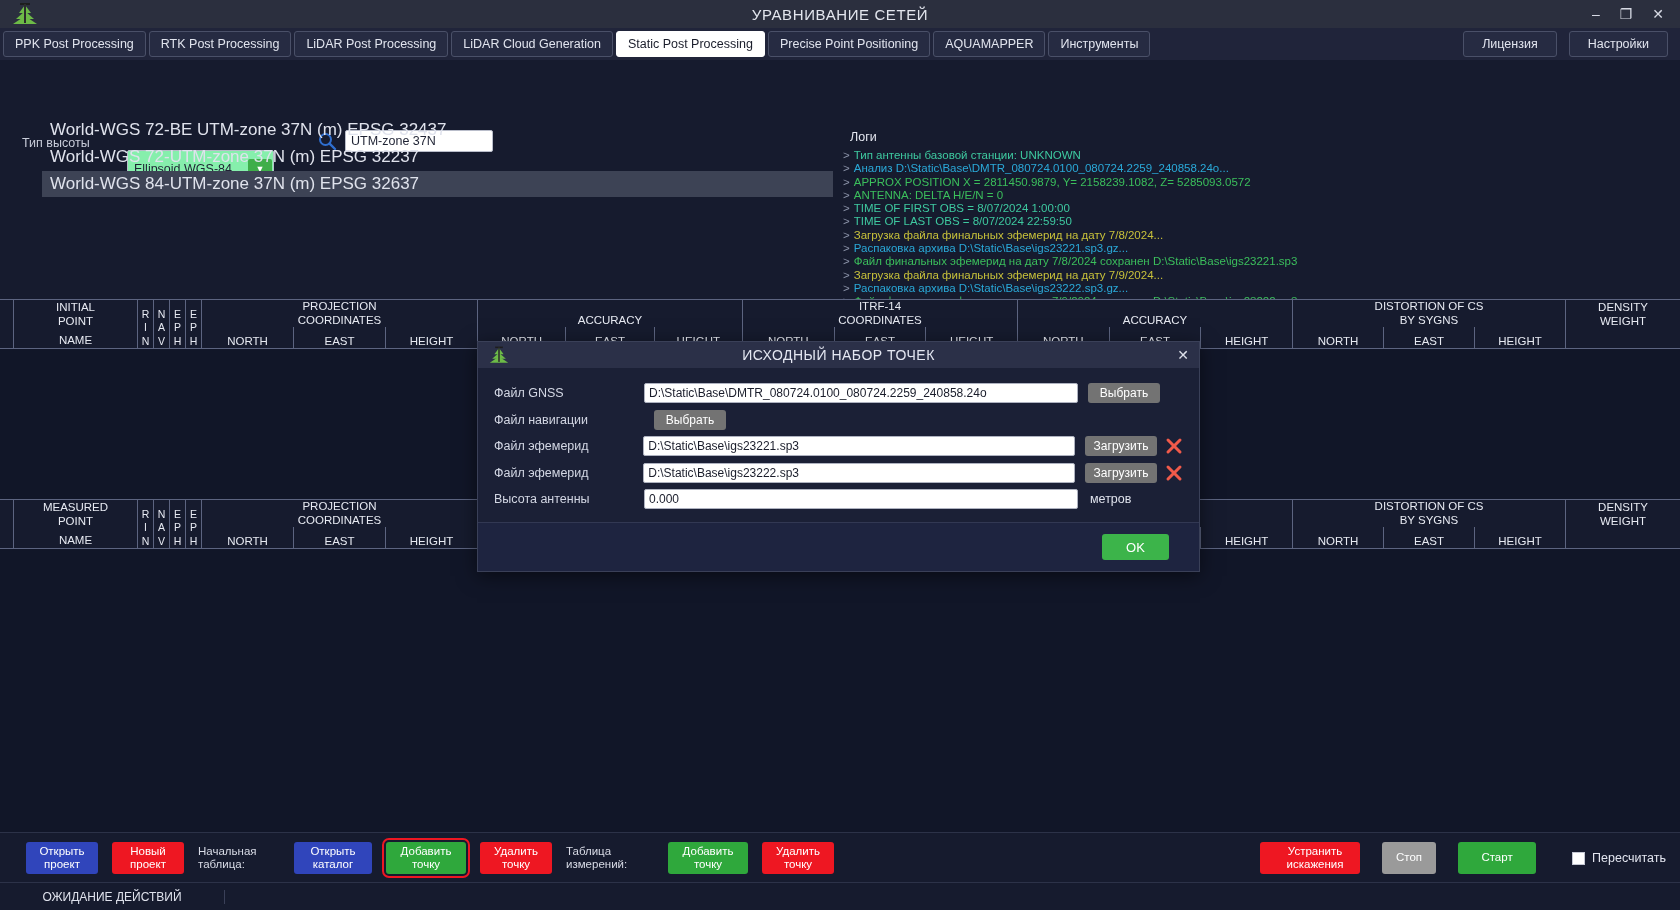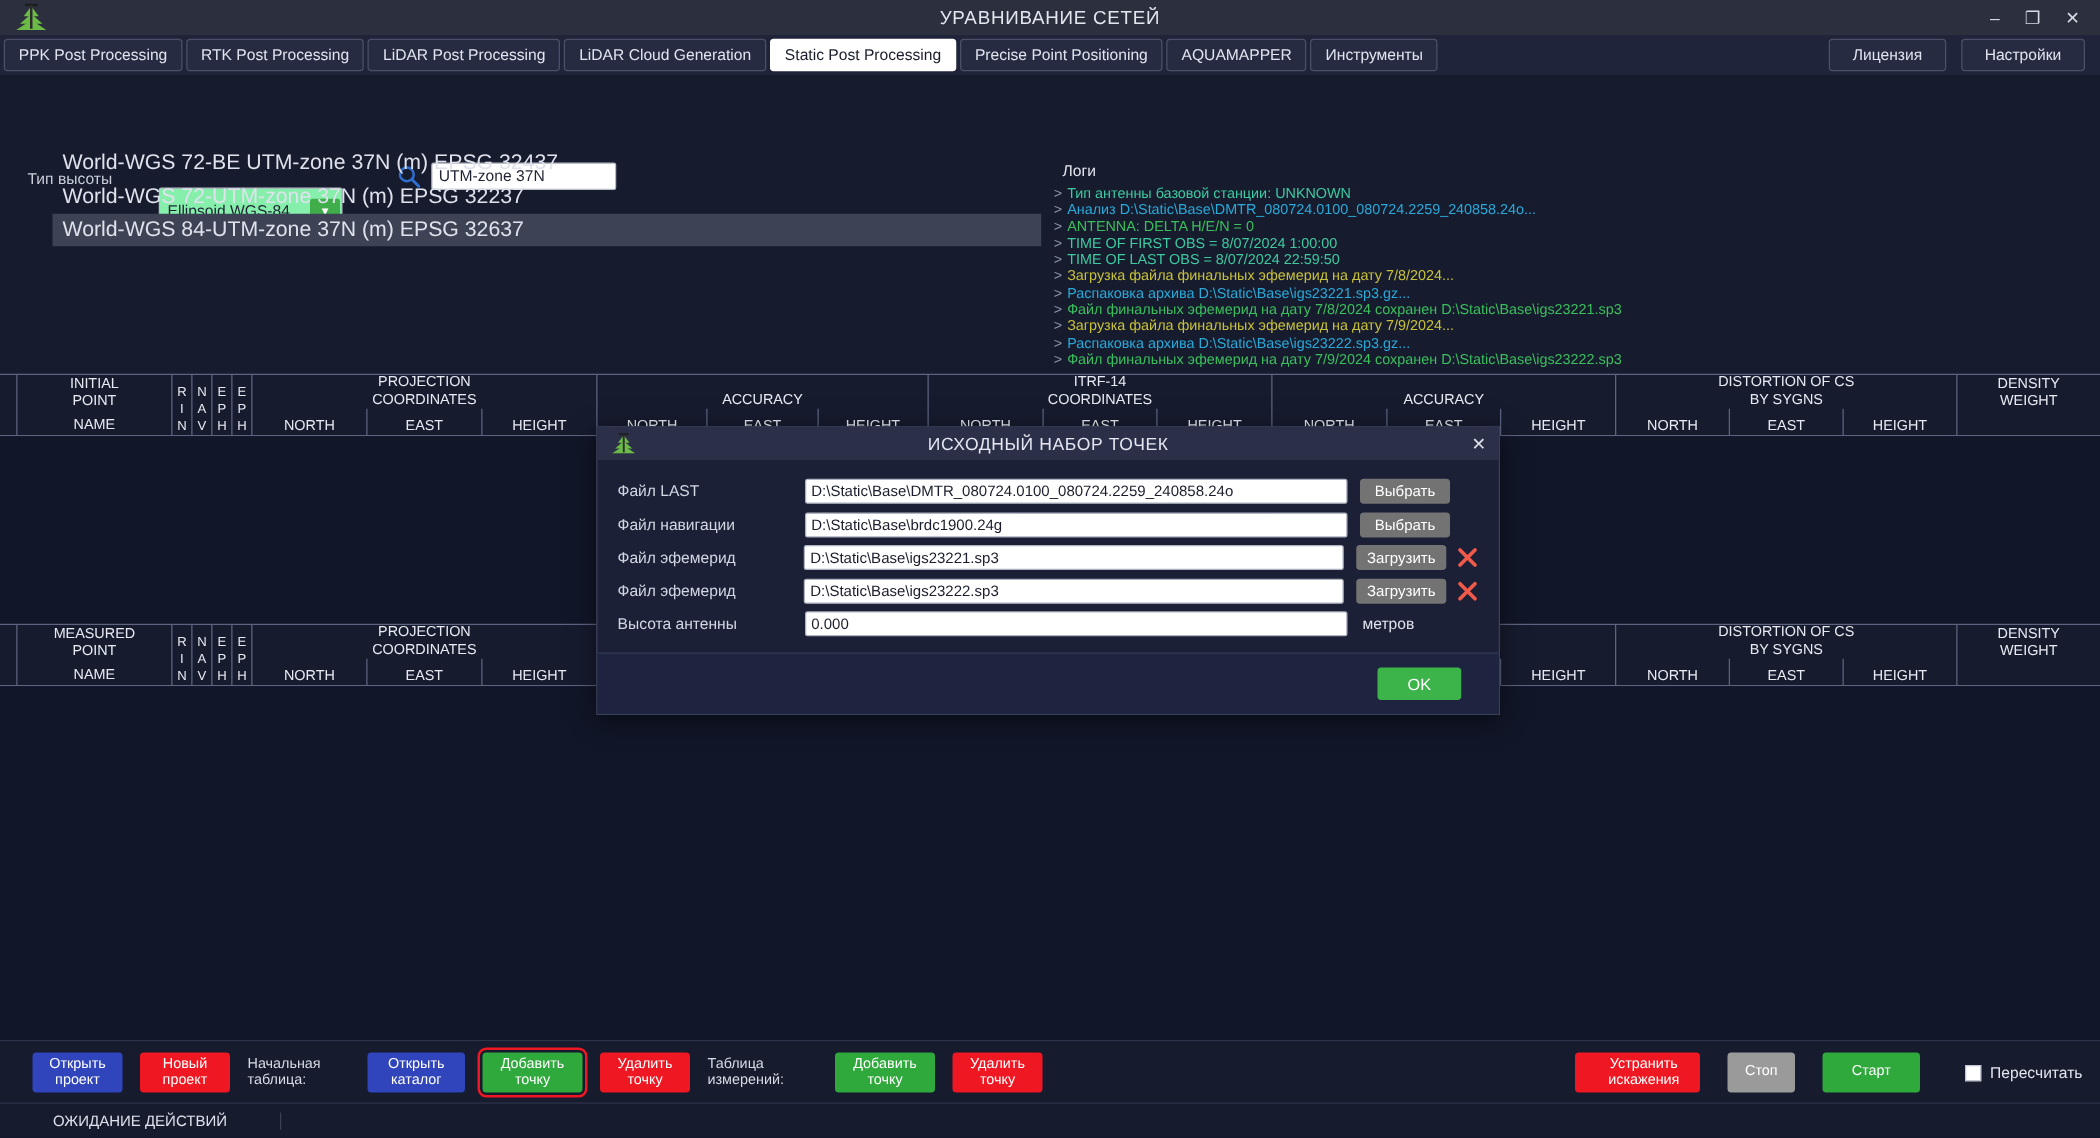--- a/index.html
+++ b/index.html
@@ -231,20 +231,21 @@
   <div id="crs-list">
       <div class="crs-row" style="top: 57px;">World-WGS 72-BE UTM-zone 37N (m) EPSG 32437</div>
       <div class="crs-row" style="top: 84px;">World-WGS 72-UTM-zone 37N (m) EPSG 32237</div>
       <div class="crs-row selected" style="top: 111px;">World-WGS 84-UTM-zone 37N (m) EPSG 32637</div>
     </div>
 
   <div id="logs-title">Логи</div>
   <div id="logs-list">
       <div class="log-line" style="color: rgb(62, 201, 160);"><span class="gt">&gt;</span><span>Тип антенны базовой станции: UNKNOWN</span></div>
       <div class="log-line" style="color: rgb(42, 169, 216);"><span class="gt">&gt;</span><span>Анализ D:\Static\Base\DMTR_080724.0100_080724.2259_240858.24o...</span></div>
+      <div class="log-line" style="color: rgb(59, 191, 92);"><span class="gt">&gt;</span><span>APPROX POSITION X = 2811450.9879, Y= 2158239.1082, Z= 5285093.0572</span></div>
       <div class="log-line" style="color: rgb(59, 191, 92);"><span class="gt">&gt;</span><span>ANTENNA: DELTA H/E/N = 0</span></div>
       <div class="log-line" style="color: rgb(62, 201, 160);"><span class="gt">&gt;</span><span>TIME OF FIRST OBS = 8/07/2024 1:00:00</span></div>
       <div class="log-line" style="color: rgb(62, 201, 160);"><span class="gt">&gt;</span><span>TIME OF LAST OBS = 8/07/2024 22:59:50</span></div>
       <div class="log-line" style="color: rgb(200, 193, 58);"><span class="gt">&gt;</span><span>Загрузка файла финальных эфемерид на дату 7/8/2024...</span></div>
       <div class="log-line" style="color: rgb(42, 169, 216);"><span class="gt">&gt;</span><span>Распаковка архива D:\Static\Base\igs23221.sp3.gz...</span></div>
       <div class="log-line" style="color: rgb(59, 191, 92);"><span class="gt">&gt;</span><span>Файл финальных эфемерид на дату 7/8/2024 сохранен D:\Static\Base\igs23221.sp3</span></div>
       <div class="log-line" style="color: rgb(200, 193, 58);"><span class="gt">&gt;</span><span>Загрузка файла финальных эфемерид на дату 7/9/2024...</span></div>
       <div class="log-line" style="color: rgb(42, 169, 216);"><span class="gt">&gt;</span><span>Распаковка архива D:\Static\Base\igs23222.sp3.gz...</span></div>
       <div class="log-line" style="color: rgb(59, 191, 92);"><span class="gt">&gt;</span><span>Файл финальных эфемерид на дату 7/9/2024 сохранен D:\Static\Base\igs23222.sp3</span></div>
     </div>
@@ -445,27 +446,26 @@
         <path d="M17 10 L8 18 L26 18 Z" fill="#6dbb47"></path>
         <path d="M17 15 L5 23 L29 23 Z" fill="#6dbb47"></path>
         <rect x="16" y="3" width="2" height="19" fill="#2c2c2c"></rect>
       </svg>
     </div>
     <div id="modal-title">ИСХОДНЫЙ НАБОР ТОЧЕК</div>
     <div id="modal-close">✕</div>
   </div>
   <div id="modal-body">
       <div class="frow">
-        <div class="flabel">Файл LAST</div>
+        <div class="flabel">Файл GNSS</div>
         <input type="text" class="finput" value="D:\Static\Base\DMTR_080724.0100_080724.2259_240858.24o" style="">
         <button class="fbtn">Выбрать</button>
       </div>
       <div class="frow">
         <div class="flabel">Файл навигации</div>
-        <input type="text" class="finput" value="D:\Static\Base\brdc1900.24g" style="">
         <button class="fbtn">Выбрать</button>
       </div>
       <div class="frow">
         <div class="flabel">Файл эфемерид</div>
         <input type="text" class="finput" value="D:\Static\Base\igs23221.sp3" style="">
         <button class="fbtn">Загрузить</button>
         <span class="fdel"><svg width="18" height="18" viewBox="0 0 18 18">
             <line x1="3" y1="3" x2="15" y2="15" stroke="#f05a4a" stroke-width="3" stroke-linecap="round"></line>
             <line x1="15" y1="3" x2="3" y2="15" stroke="#f05a4a" stroke-width="3" stroke-linecap="round"></line>
           </svg></span>

